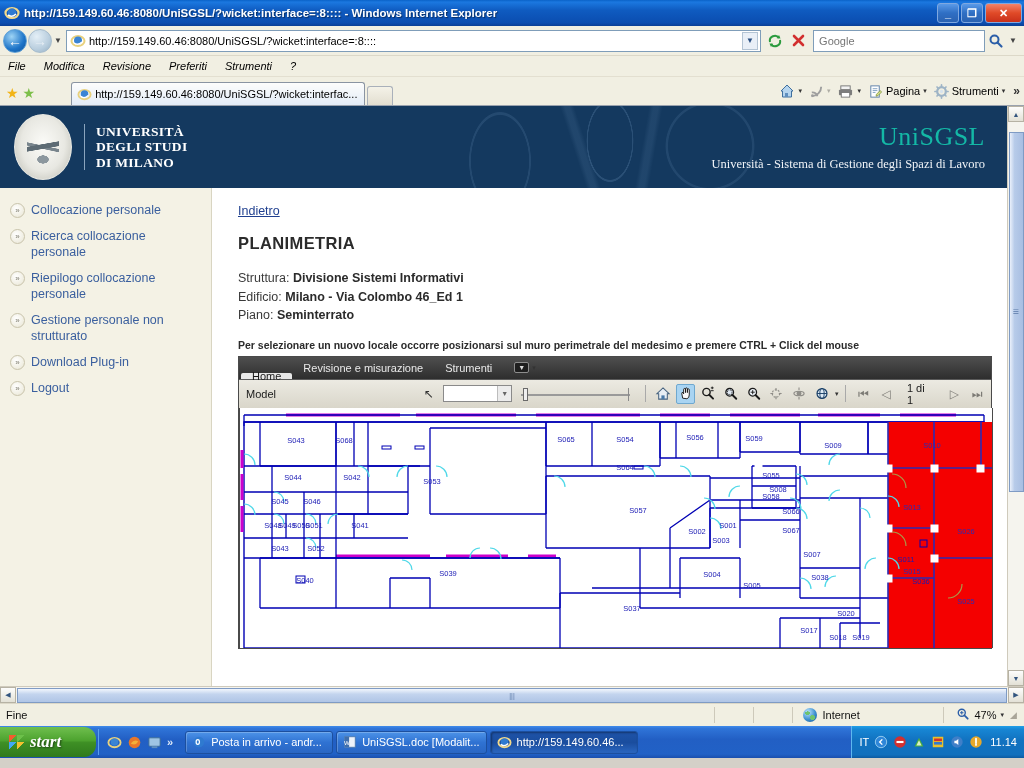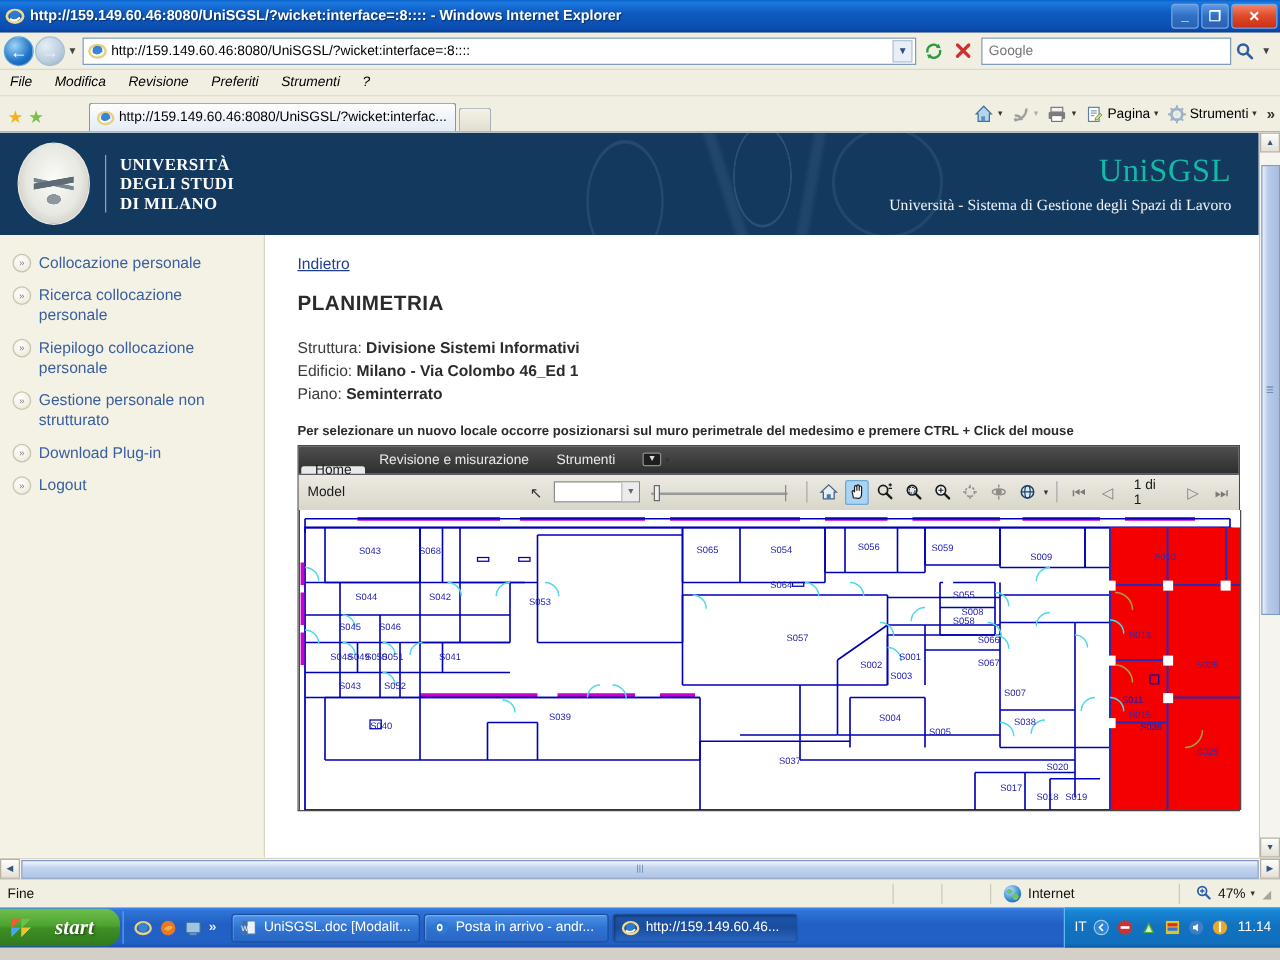--- a/index.html
+++ b/index.html
@@ -74,21 +74,21 @@
   .addr-text { flex: 1; font-size: 11px; color: #000; white-space: nowrap; overflow: hidden; }
   .addr-arrow {
     width: 16px; height: 18px; display: flex; align-items: center; justify-content: center;
     font-size: 8px; color: #2a4f82; background: #e9eff7; border: 1px solid #b4c4d4; cursor: pointer;
   }
   .tbtn {
     width: 22px; height: 22px; display: flex; align-items: center; justify-content: center;
     cursor: pointer; font-size: 12px; margin-right: 1px;
   }
   .srchbox {
-    width: 200px; height: 22px; background: #fff; border: 1px solid #7f9db9;
+    width: 172px; height: 22px; background: #fff; border: 1px solid #7f9db9;
     display: flex; align-items: center; padding: 0 3px; margin-left: 3px;
   }
   .srchbox input {
     border: 0; outline: 0; flex: 1; font-size: 11px; color: #999;
     font-family: "Liberation Sans", sans-serif; background: transparent;
   }
   .srchgo {
     width: 22px; height: 22px; display: flex; align-items: center; justify-content: center;
     cursor: pointer;
   }
@@ -335,21 +335,21 @@
   
   .taskbar {
     height: 32px; width: 1024px;
     background: linear-gradient(to bottom, #3f8beb 0%, #2f74d8 8%, #225fc4 42%, #2161c6 88%, #1a4fae 100%);
     display: flex; align-items: center; position: relative;
   }
   .startbtn {
     height: 30px; width: 96px;
     background: linear-gradient(to bottom, #6fbf4e 0%, #4da32f 45%, #3e8f25 52%, #2f7a1c 100%);
     border-radius: 0 12px 12px 0;
-    display: flex; align-items: center; gap: 19px; padding-left: 9px;
+    display: flex; align-items: center; gap: 5px; padding-left: 9px;
     color: #fff; font-family: "Liberation Serif", serif; font-style: italic;
     font-weight: bold; font-size: 17px;
     text-shadow: 1px 1px 2px rgba(0,0,0,.5); cursor: pointer; flex: none;
   }
   .flag {
     width: 16px; height: 15px; flex: none;
     background:
       linear-gradient(135deg, #f25c2e 0%, #f25c2e 48%, transparent 49%) 0 0/8px 7.5px no-repeat,
       linear-gradient(135deg, #6cc04a 0%, #6cc04a 48%, transparent 49%) 8px 0/8px 7.5px no-repeat,
       linear-gradient(135deg, #3fa9f5 0%, #3fa9f5 48%, transparent 49%) 0 7.5px/8px 7.5px no-repeat,
@@ -915,33 +915,33 @@
       <svg width="15" height="15" viewBox="0 0 16 16">
         <rect x="2" y="3" width="12" height="9" rx="1" fill="#9ec4e4" stroke="#3c6d96" stroke-width="1"></rect>
         <rect x="5" y="12" width="6" height="2" fill="#5f8fbf"></rect>
       </svg>
     </span>
     <span class="ql-chev">»</span>
   </span>
   <span class="tasklist">
     <span class="taskbtn">
       <svg width="14" height="14" viewBox="0 0 16 16">
+        <circle cx="8" cy="8" r="6" fill="#2f7ad0"></circle>
+        <ellipse cx="6.6" cy="8" rx="2.6" ry="3.4" fill="#fff"></ellipse>
+        <ellipse cx="6.6" cy="8" rx="1.2" ry="1.9" fill="#2f7ad0"></ellipse>
+      </svg>
+      <span class="tl">Posta in arrivo - andr...</span>
+    </span>
+    <span class="taskbtn">
+      <svg width="14" height="14" viewBox="0 0 16 16">
         <rect x="2" y="2" width="12" height="12" fill="#eef3fa" stroke="#4a78ad" stroke-width="1"></rect>
         <rect x="2" y="2" width="5" height="12" fill="#3f6fae"></rect>
         <text x="4.4" y="11" font-size="7" fill="#fff" font-family="Liberation Sans, sans-serif" text-anchor="middle">W</text>
       </svg>
       <span class="tl">UniSGSL.doc [Modalit...</span>
-    </span>
-    <span class="taskbtn">
-      <svg width="14" height="14" viewBox="0 0 16 16">
-        <circle cx="8" cy="8" r="6" fill="#2f7ad0"></circle>
-        <ellipse cx="6.6" cy="8" rx="2.6" ry="3.4" fill="#fff"></ellipse>
-        <ellipse cx="6.6" cy="8" rx="1.2" ry="1.9" fill="#2f7ad0"></ellipse>
-      </svg>
-      <span class="tl">Posta in arrivo - andr...</span>
     </span>
     <span class="taskbtn active">
       <svg width="15" height="15" viewBox="0 0 16 16">
         <ellipse cx="8" cy="8" rx="6.5" ry="5" fill="none" stroke="#f2d98a" stroke-width="2"></ellipse>
         <circle cx="8" cy="7.5" r="4" fill="#2f7ad0"></circle>
         <path d="M4 10 Q8 13 12 9" fill="none" stroke="#fff" stroke-width="1.4"></path>
       </svg>
       <span class="tl">http://159.149.60.46...</span>
     </span>
   </span>

